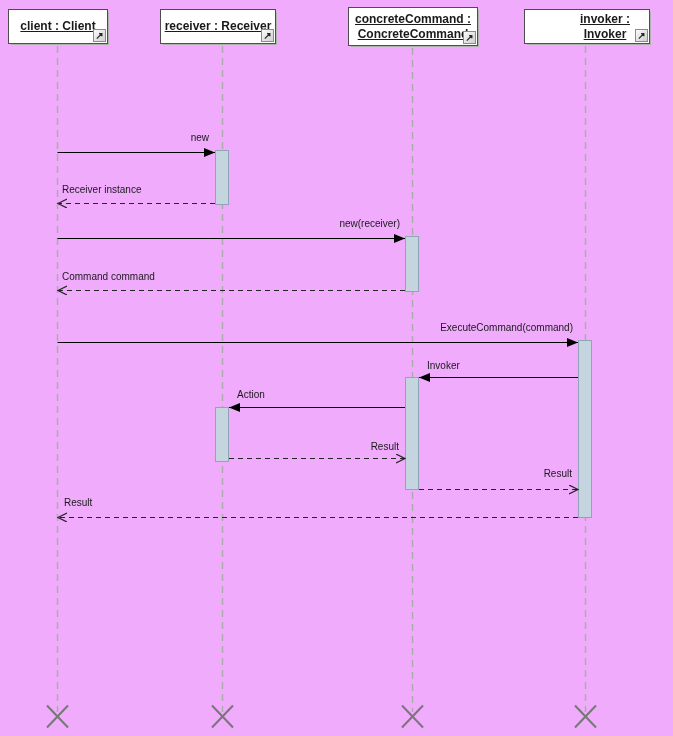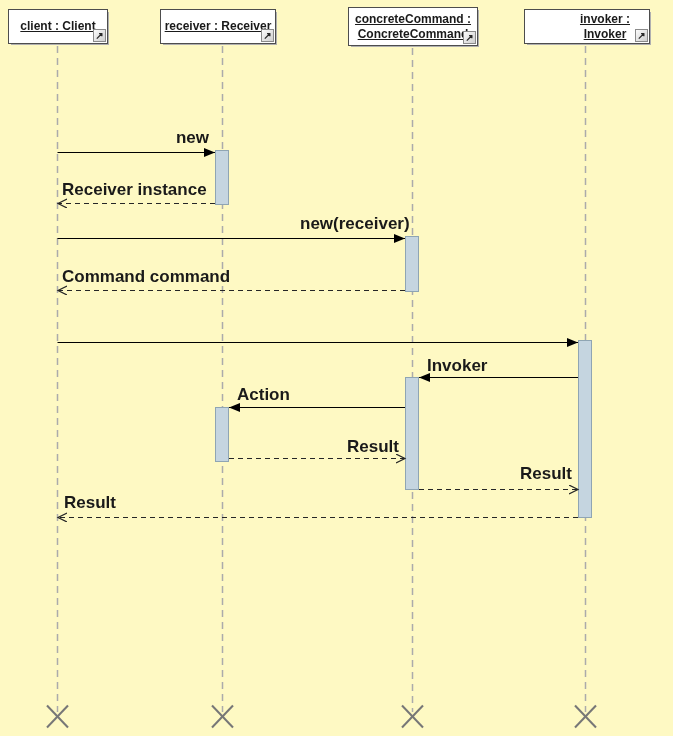--- a/index.html
+++ b/index.html
@@ -1,19 +1,19 @@
 <!DOCTYPE html>
 <html><head>
 <meta charset="utf-8">
 <style>
   html,body{margin:0;padding:0;background:#fff;}
   #canvas{
     position:relative;
     width:673px;height:736px;
-    background:#fef9c3;
+    background:#f0abfc;
     font-family:"Liberation Sans", sans-serif;
     overflow:hidden;
   }
   #gfx{position:absolute;left:0;top:0;width:673px;height:736px;}
   .head{
     position:absolute;
     background:#ffffff;
     border:1px solid #4d4d4d;
     box-shadow:2px 2px 0 -1px #b0b0b0;
     display:flex;align-items:center;justify-content:center;
@@ -32,25 +32,24 @@
     width:13px;height:13px;
     background:linear-gradient(135deg,#fbfbfb 0%,#cfcfcf 100%);
     border:1px solid #8a8a8a;
     box-sizing:border-box;
     font-size:10px;line-height:11px;font-weight:bold;
     color:#2a2a2a;text-align:center;
     text-decoration:none;
   }
   .mlabel{
     position:absolute;
-    font-size:17px;
+    font-size:10px;
     color:#1a1a1a;
     line-height:14px;
     white-space:nowrap;
-    font-weight:bold;
   }
   .r{text-align:right;}
   
   #hb1{left:8px;top:9px;width:100px;height:35px;}
   #hb2{left:160px;top:9px;width:116px;height:35px;align-items:center;}
   #hb3{left:348px;top:7px;width:130px;height:39px;}
   #hb4{left:524px;top:9px;width:126px;height:35px;padding-left:36px;}
   
   #m0{left:109px;top:131px;width:100px;}
   #m1{left:62px;top:183px;}
@@ -133,19 +132,20 @@
   </div>
   <div class="head" id="hb4">
     <span class="hlabel">invoker : Invoker</span>
     <span class="hicon">↗</span>
   </div>
 
   <div class="mlabel r" id="m0">new</div>
   <div class="mlabel" id="m1">Receiver instance</div>
   <div class="mlabel r" id="m2">new(receiver)</div>
   <div class="mlabel" id="m3">Command command</div>
+  <div class="mlabel r" id="m4">ExecuteCommand(command)</div>
   <div class="mlabel" id="m5">Invoker</div>
   <div class="mlabel" id="m6">Action</div>
   <div class="mlabel r" id="m7">Result</div>
   <div class="mlabel r" id="m8">Result</div>
   <div class="mlabel" id="m9">Result</div>
 
 </div>
 
 </body></html>

